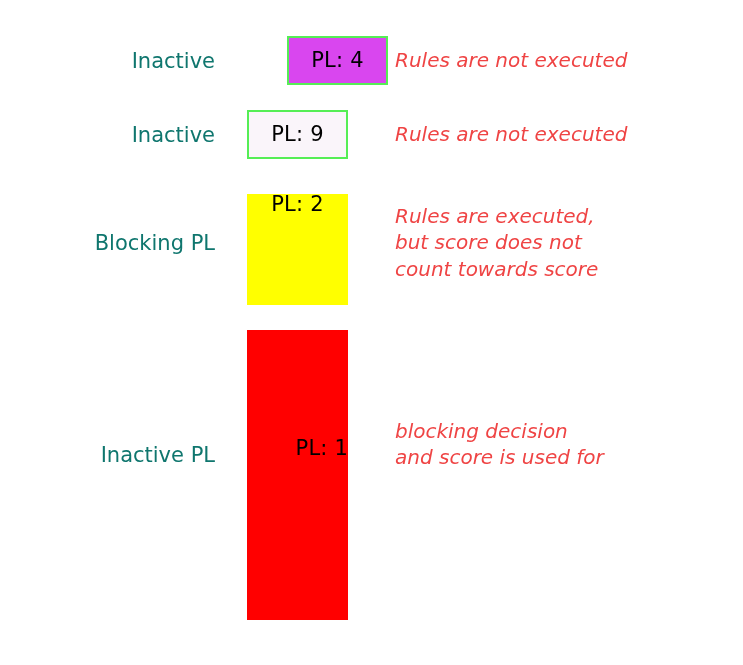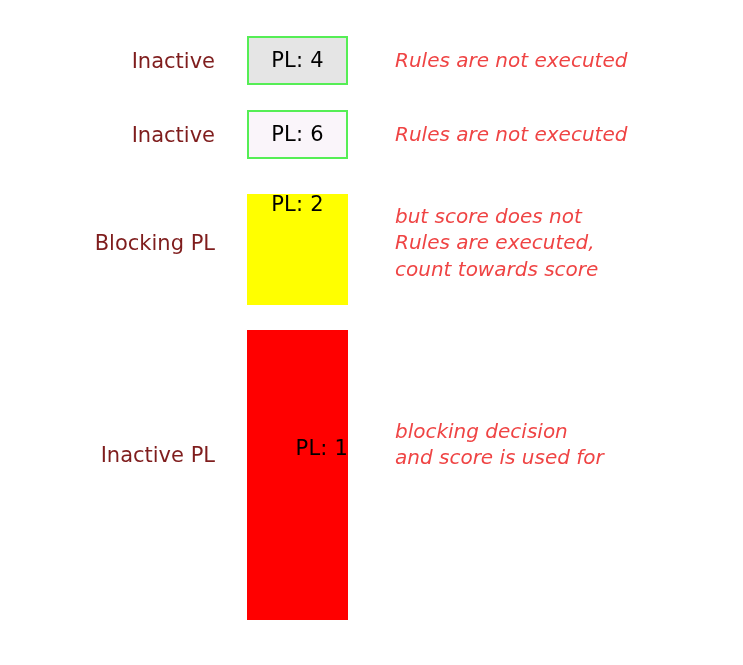--- a/index.html
+++ b/index.html
@@ -23,21 +23,21 @@
   }
 
   
   .left-label {
     position: absolute;
     left: 0;
     width: 215px;
     text-align: right;
     font-size: 21px;
     line-height: 1.25;
-    color: #7f1d1d;
+    color: #0f766e;
     white-space: nowrap;
   }
 
   
   .pl-box {
     position: absolute;
     left: 247px;
     width: 101px;
     box-sizing: border-box;
     display: flex;
@@ -93,47 +93,47 @@
   #box-pl2 { align-items: flex-start; }
   #box-pl1 { align-items: flex-start; padding-top: 108px; justify-content: flex-end; }
 </style>
 </head>
 <body style="background: rgb(255, 255, 255);">
 
 <div id="diagram">
 
   <div class="left-label" id="label-pl4">Inactive</div>
 
-  <div class="pl-box outlined" id="box-pl4" style="background: #e5e5e5; border: 2px solid rgb(85, 238, 85);">
+  <div class="pl-box outlined" id="box-pl4" style="background: #d946ef; border: 2px solid rgb(85, 238, 85); margin-left: 40px;">
     <span class="pl-text">PL: 4</span>
   </div>
 
   <div class="desc" id="desc-pl4">
     <span class="desc-line">Rules are not executed</span>
   </div>
 
   <div class="left-label" id="label-pl3">Inactive</div>
 
   <div class="pl-box outlined" id="box-pl3" style="background: rgb(250, 245, 250); border: 2px solid rgb(85, 238, 85);">
-    <span class="pl-text">PL: 6</span>
+    <span class="pl-text">PL: 9</span>
   </div>
 
   <div class="desc" id="desc-pl3">
     <span class="desc-line">Rules are not executed</span>
   </div>
 
   <div class="left-label" id="label-pl2">Blocking PL</div>
 
   <div class="pl-box filled" id="box-pl2" style="background: rgb(255, 255, 0); border: none;">
     <span class="pl-text">PL: 2</span>
   </div>
 
   <div class="desc" id="desc-pl2">
+    <span class="desc-line">Rules are executed,</span>
     <span class="desc-line">but score does not</span>
-    <span class="desc-line">Rules are executed,</span>
     <span class="desc-line">count towards score</span>
   </div>
 
   <div class="left-label" id="label-pl1">Inactive PL</div>
 
   <div class="pl-box filled" id="box-pl1" style="background: rgb(255, 0, 0); border: none;">
     <span class="pl-text">PL: 1</span>
   </div>
 
   <div class="desc" id="desc-pl1">

